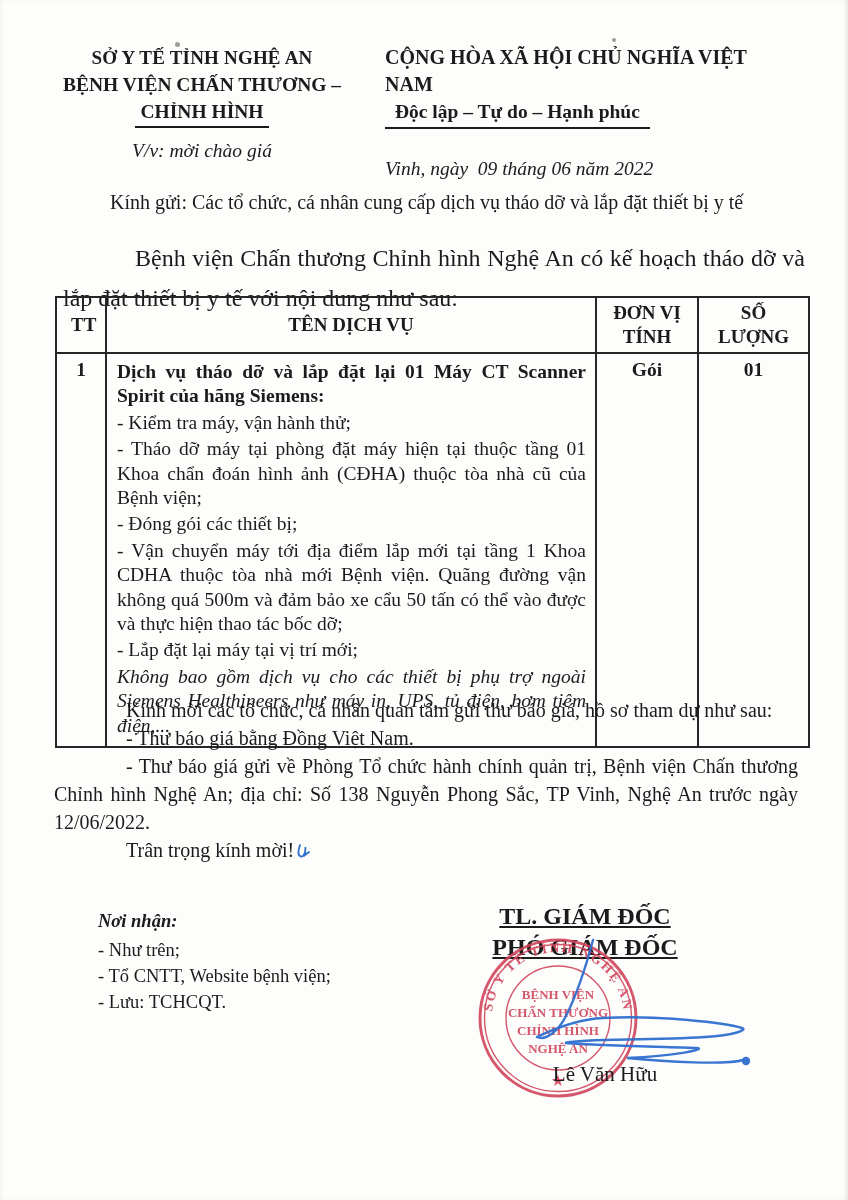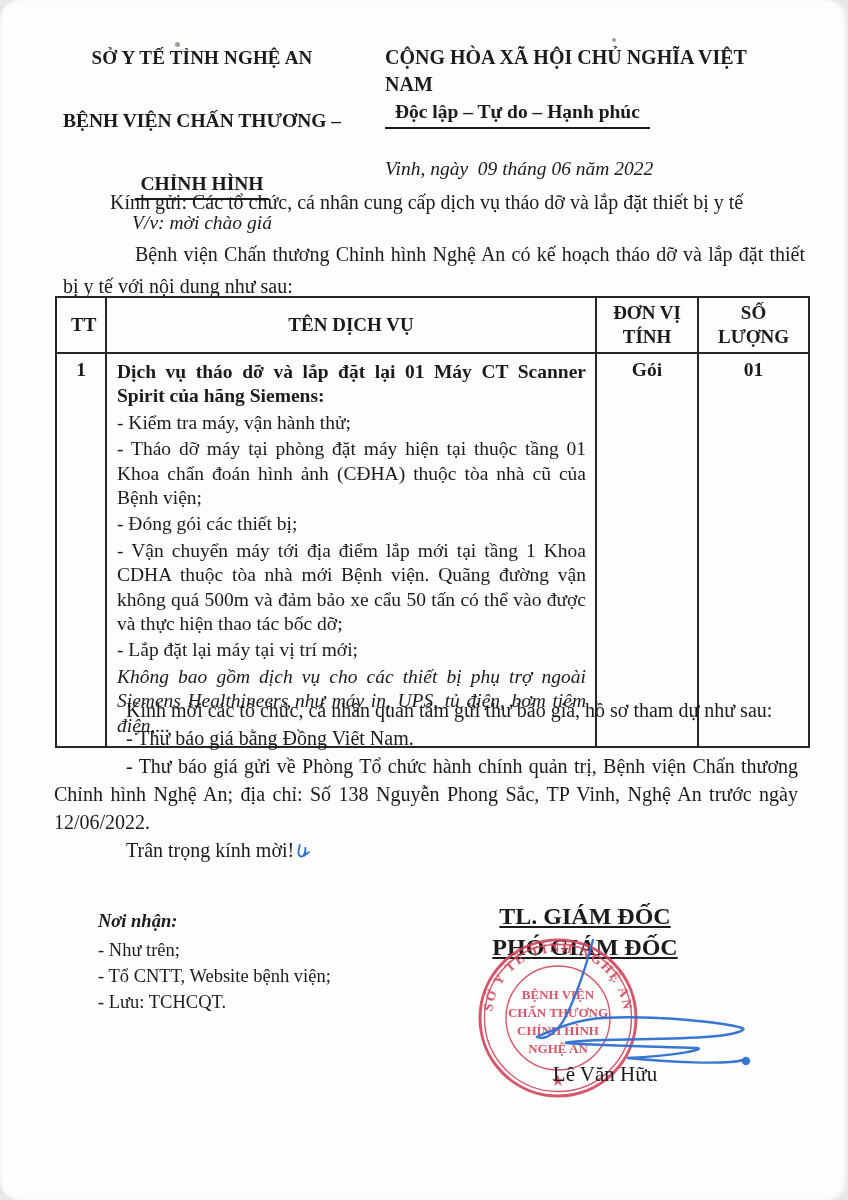--- a/index.html
+++ b/index.html
@@ -1,38 +1,37 @@
 <!DOCTYPE html>
 <html><head>
 <meta charset="utf-8">
 <style>
   html,body{margin:0;padding:0;background:#e8e8e6;}
   .page{
     position:relative;width:848px;height:1200px;margin:0 auto;
     background:#fdfdfb;overflow:hidden;color:#1b1b1b;
     font-family:"Liberation Serif","DejaVu Serif",serif;
     box-shadow:inset -4px 0 6px -4px rgba(0,0,0,.18), inset 3px 0 5px -4px rgba(0,0,0,.12);
-    border-radius:20px;
   }
   .abs{position:absolute;}
   
   .hdr-left{left:56px;top:44px;width:292px;text-align:center;font-size:19px;line-height:27px;}
   .hdr-left .l1{font-weight:600;letter-spacing:.2px;}
-  .hdr-left .l2,.hdr-left .l3{font-weight:bold;font-size:19.5px;margin-top:36px;}
+  .hdr-left .l2,.hdr-left .l3{font-weight:bold;font-size:19.5px;}
   .hdr-left .l3 span{display:inline-block;border-bottom:2px solid #1b1b1b;padding:0 6px 1px;}
   .hdr-left .subject{margin-top:9px;font-size:19.5px;font-style:italic;}
   .hdr-right{left:385px;top:44px;width:405px;text-align:left;font-size:19.5px;line-height:27px;}
   .hdr-right .l1{font-weight:bold;font-size:20px;}
   .hdr-right .l2{font-weight:bold;}
   .hdr-right .l2 span{display:inline-block;border-bottom:2px solid #1b1b1b;padding:0 10px 2px;}
   .hdr-right .dateline{margin-top:26px;font-style:italic;white-space:pre;}
   .speck{position:absolute;width:5px;height:5px;border-radius:50%;background:#8a837c;opacity:.8;}
   
   .salutation{left:63px;top:188px;width:742px;font-size:20px;line-height:28px;padding-left:47px;}
-  .intro{left:63px;top:238px;width:742px;font-size:20px;line-height:32px;text-align:justify;text-indent:72px;}
+  .intro{left:63px;top:238px;width:742px;font-size:24px;line-height:40px;text-align:justify;text-indent:72px;}
   
   .quote-table{left:55px;top:296px;width:753px;border-collapse:collapse;table-layout:fixed;position:absolute;}
   .quote-table col.c-tt{width:50px;}
   .quote-table col.c-name{width:490px;}
   .quote-table col.c-unit{width:102px;}
   .quote-table col.c-qty{width:111px;}
   .quote-table th,.quote-table td{border:2px solid #262626;vertical-align:top;}
   .quote-table th{font-size:19px;font-weight:bold;text-align:center;vertical-align:middle;height:54px;line-height:24px;padding:0 14px;}
   .cell-tt,.cell-unit,.cell-qty{text-align:center;font-weight:bold;font-size:19.5px;padding-top:5px;}
   .cell-name{padding:4px 7px 6px 8px;font-size:19.5px;line-height:24.4px;}

